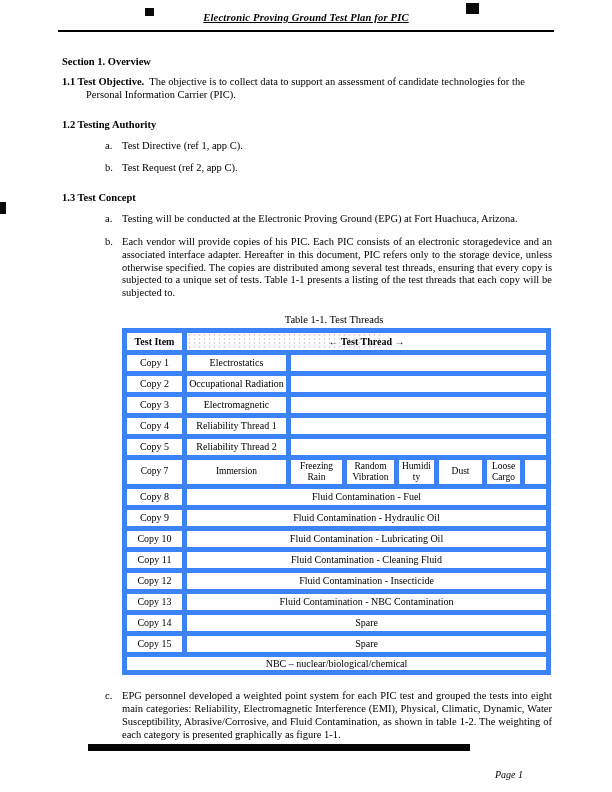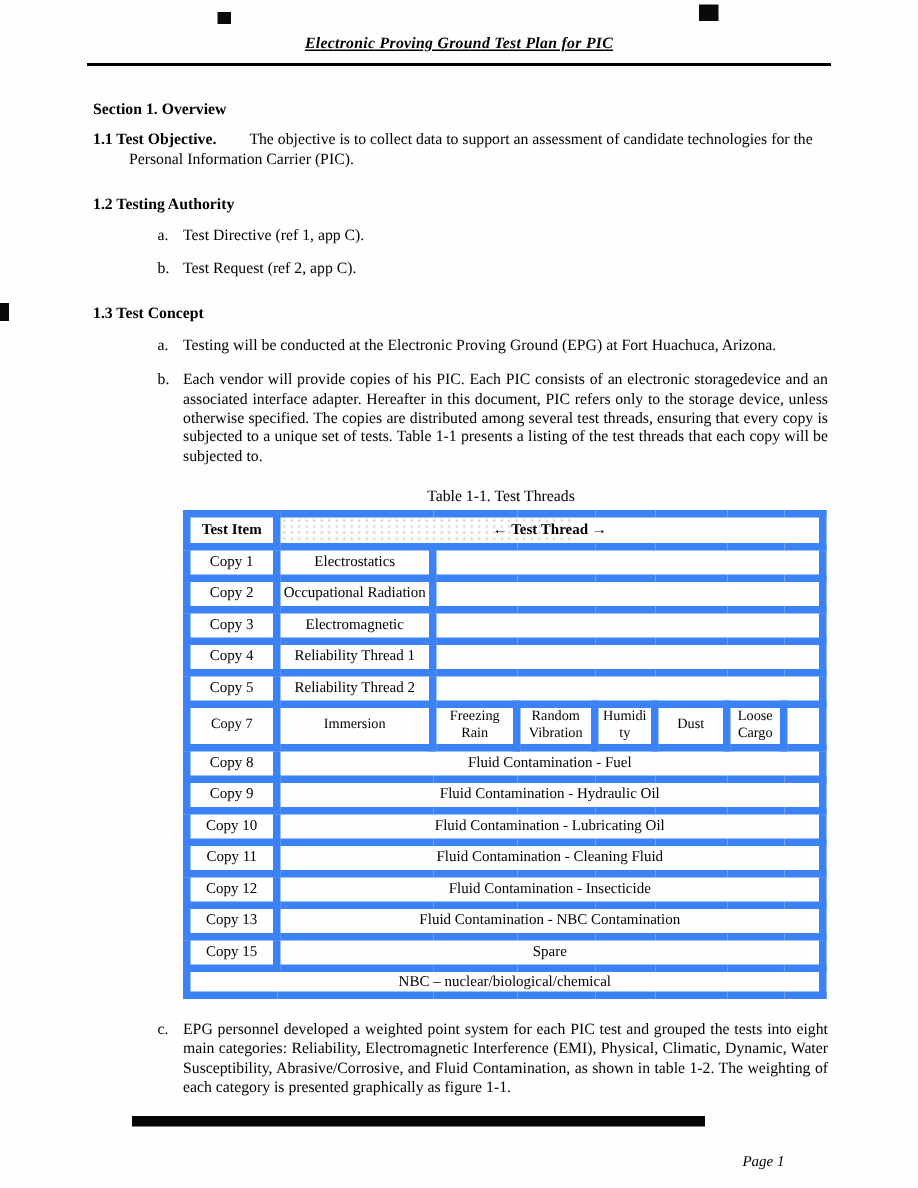--- a/index.html
+++ b/index.html
@@ -12,33 +12,33 @@
     font-size: 10.5px;
     color: #000;
     overflow: hidden;
   }
   
   .artifact { position:absolute; background:#0a0a0a; }
   .a1 { left:145px; top:8px;  width:9px;  height:8px; }
   .a2 { left:466px; top:3px;  width:13px; height:11px; }
   .a3 { left:0px;   top:202px; width:6px; height:12px; }
 
-  .doc-header { padding-top:24px; text-align:center; }
+  .doc-header { padding-top:12px; text-align:center; }
   .doc-title { font-weight:bold; font-style:italic; text-decoration:underline; font-size:10.5px; letter-spacing:0.2px; }
   .header-rule { border-bottom:2px solid #000; margin:7px 58px 0 58px; }
 
   .content { margin:0 60px 0 62px; }
 
   .sec-heading { font-weight:bold; margin:0; }
   .h-overview { margin-top:24px; }
   .h-sub { margin-top:17px; }
 
   p.hang { margin:9px 0 0 0; padding-left:24px; text-indent:-24px; line-height:1.22; }
   .para-label { font-weight:bold; }
-  .para-text { margin-left:22px; }
+  .para-text { margin-left:5px; }
 
   .li { display:flex; margin:10px 0 0 43px; line-height:1.22; }
   .li .marker { width:17px; flex:0 0 17px; }
   .li .li-text { flex:1; }
   .li .just { text-align:justify; }
 
   .tbl-caption { width:424px; margin:14px 0 0 60px; text-align:center; }
 
   table.tt {
     border-collapse:collapse; table-layout:fixed;
@@ -184,20 +184,24 @@
       </tr>
       <tr>
         <td class="ci">Copy 12</td>
         <td colspan="7" class="cspan">Fluid Contamination - Insecticide</td>
       </tr>
       <tr>
         <td class="ci">Copy 13</td>
         <td colspan="7" class="cspan">Fluid Contamination - NBC Contamination</td>
       </tr>
       <tr>
+        <td class="ci">Copy 14</td>
+        <td colspan="7" class="cspan">Spare</td>
+      </tr>
+      <tr>
         <td class="ci">Copy 15</td>
         <td colspan="7" class="cspan">Spare</td>
       </tr>
 
       <tr>
         <td colspan="8" class="cfoot">NBC – nuclear/biological/chemical</td>
       </tr>
     </tbody>
       </table>
 

